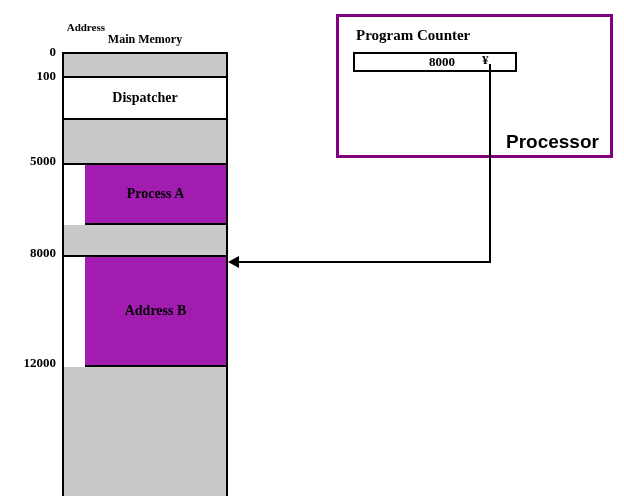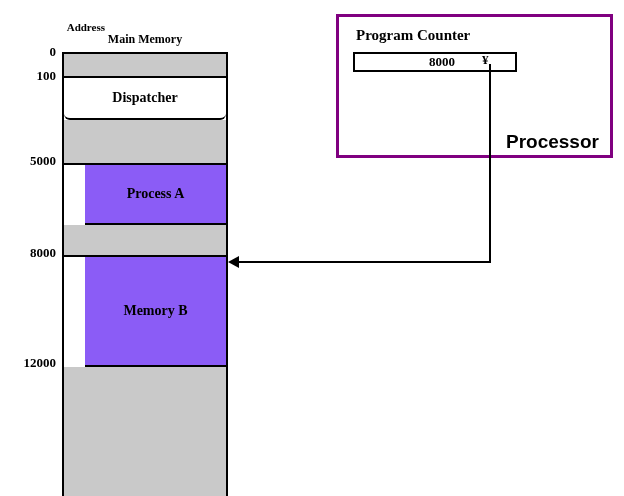--- a/index.html
+++ b/index.html
@@ -32,23 +32,23 @@
     display:flex;flex-direction:column;
   }
   .block{
     box-sizing:border-box;border-bottom:2px solid #000;
     display:flex;align-items:center;justify-content:center;
     font-size:14px;font-weight:bold;
   }
   .block:last-child{border-bottom:none;}
   .free{background:#c9c9c9;}
   .dispatcher{background:#ffffff;}
-  .process{background:#8b5cf6;margin-left:21px;}
+  .process{background:#a21caf;margin-left:21px;}
   .b0{height:24px;}
-  .b1{height:42px;border-radius:6px;}
+  .b1{height:42px;}
   .b2{height:45px;}
   .b3{height:60px;}
   .b4{height:32px;}
   .b5{height:110px;}
   .b6{height:112px;}
   .b7{flex:1;}
   
   .processor-box{
     position:absolute;left:336px;top:14px;width:277px;height:144px;
     border:3px solid #800080;box-sizing:border-box;background:transparent;
@@ -92,21 +92,21 @@
   <div class="tick tick-8000">8000</div>
   <div class="tick tick-12000">12000</div>
 
   <div class="mem-title">Main Memory</div>
   <div class="memory-box">
     <div class="block free b0"></div>
     <div class="block dispatcher b1">Dispatcher</div>
     <div class="block free b2"></div>
     <div class="block process b3">Process A</div>
     <div class="block free b4"></div>
-    <div class="block process b5">Memory B</div>
+    <div class="block process b5">Address B</div>
     <div class="block free b7"></div>
   </div>
 
   <div class="processor-box"></div>
   <div class="pc-label">Program Counter</div>
   <div class="pc-box">8000</div>
   <div class="pc-glyph">¥</div>
   <div class="processor-label">Processor</div>
 
   <div class="arrow-vline"></div>

